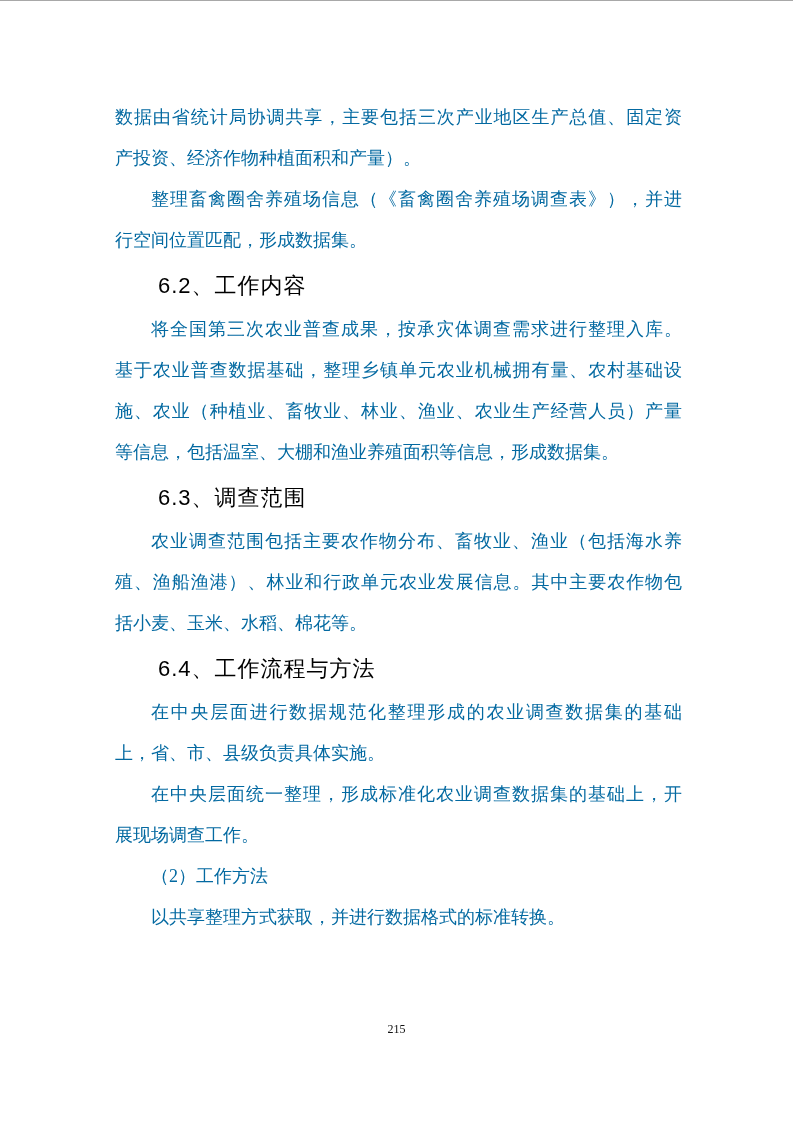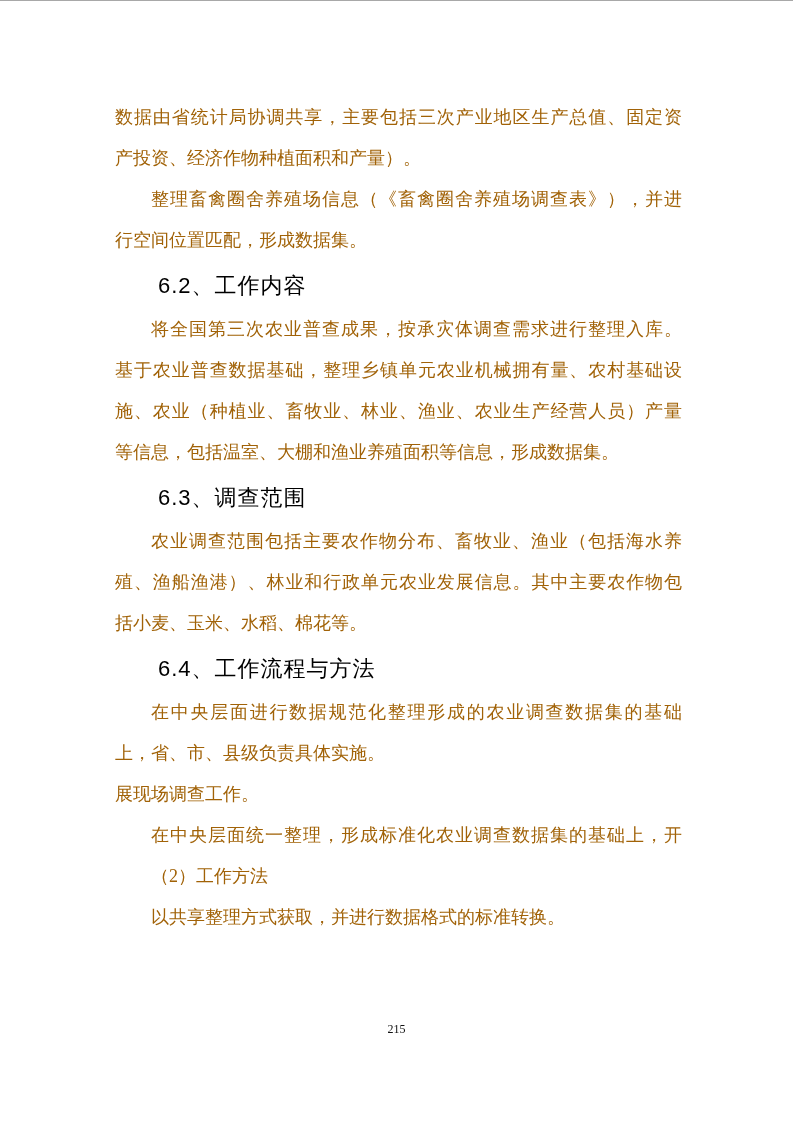--- a/index.html
+++ b/index.html
@@ -17,21 +17,21 @@
   .content {
     position: absolute;
     left: 115px;
     top: 96px;
     width: 567px;
   }
   .line {
     font-size: 18px;
     line-height: 41px;
     height: 41px;
-    color: #a16207;
+    color: #0369a1;
     text-align: left;
     white-space: normal;
     overflow: hidden;
   }
   .line.fill {
     text-align: justify;
     text-align-last: justify;
     -moz-text-align-last: justify;
   }
   .line.first {
@@ -97,22 +97,22 @@
 
     <div class="heading">6.4、工作流程与方法</div>
 
 
     <div class="paragraph">
       <div class="line first fill">在中央层面进行数据规范化整理形成的农业调查数据集的基础</div>
       <div class="line">上，省、市、县级负责具体实施。</div>
     </div>
 
     <div class="paragraph">
+      <div class="line first fill">在中央层面统一整理，形成标准化农业调查数据集的基础上，开</div>
       <div class="line">展现场调查工作。</div>
-      <div class="line first fill">在中央层面统一整理，形成标准化农业调查数据集的基础上，开</div>
     </div>
 
     <div class="paragraph">
       <div class="line first">（2）工作方法</div>
     </div>
 
     <div class="paragraph">
       <div class="line first">以共享整理方式获取，并进行数据格式的标准转换。</div>
     </div>
 

